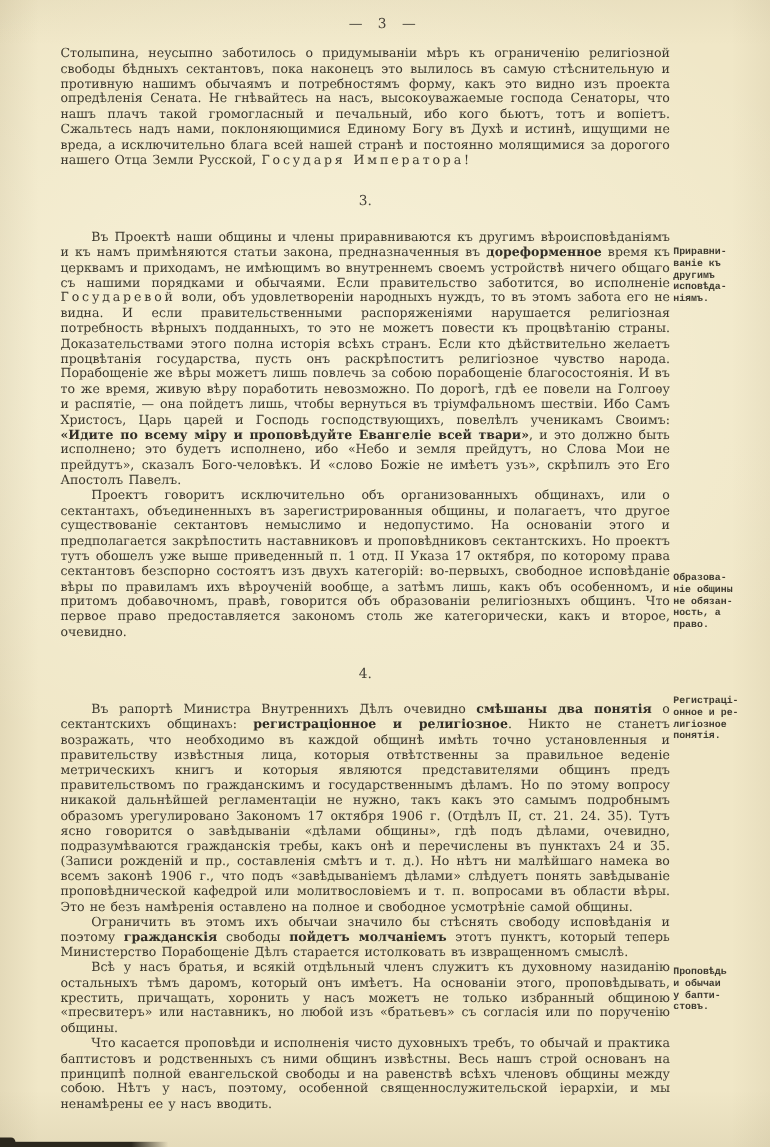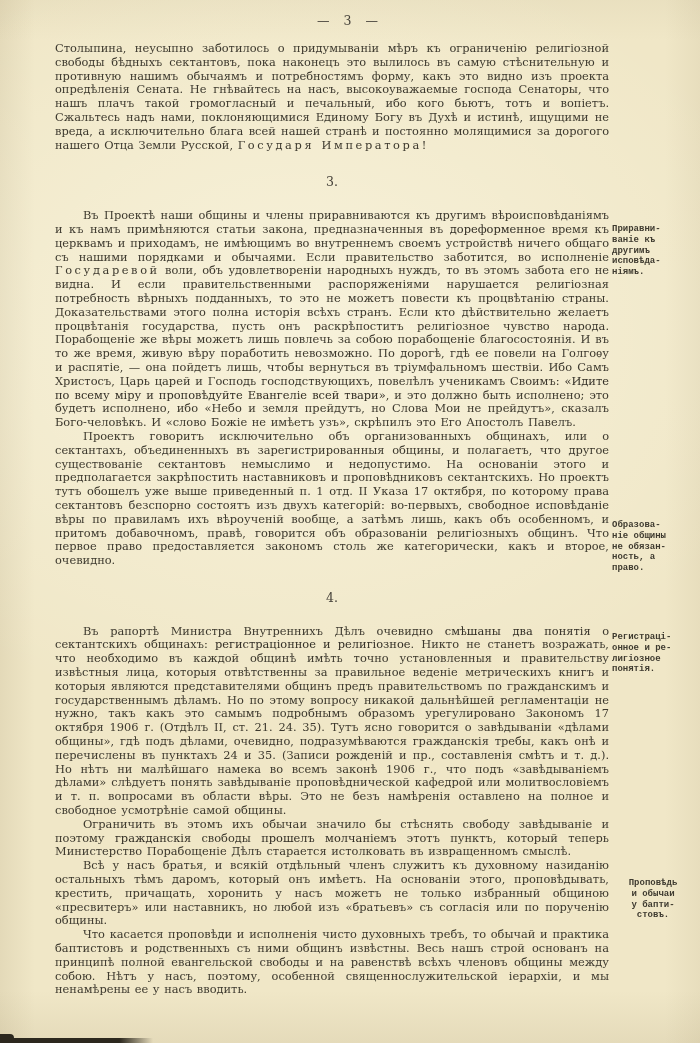--- a/index.html
+++ b/index.html
@@ -24,21 +24,21 @@
     color:#46423a;
   }
   .text-column {
     position:absolute; top:42px; left:55px; width:554px;
     text-align:justify;
     font-size:11.4px; line-height:13.8px;
     word-spacing:1px;
   }
   .para { margin:0; }
   .para.indent { text-indent:28px; }
-  .para b { font-weight:normal; color:#332f26; }
+  .para b { font-weight:bold; color:#332f26; }
   .para .sp { letter-spacing:2.6px; }
   .section-heading {
     text-align:center;
     font-size:12.5px;
     margin:23px 0 20px 0;
     color:#46423a;
   }
   .margin-note {
     position:absolute;
     left:612px; width:82px;
@@ -65,39 +65,39 @@
 
 <div class="page">
   <div class="pagenum">— 3 —</div>
   <div class="text-column" id="text-column">
       <p class="para"><span>Столыпина, неусыпно заботилось о придумываніи мѣръ къ ограниченію религіозной свободы бѣдныхъ сектантовъ, пока наконецъ это вылилось въ самую стѣснительную и противную нашимъ обычаямъ и потребностямъ форму, какъ это видно изъ проекта опредѣленія Сената. Не гнѣвайтесь на насъ, высокоуважаемые господа Сенаторы, что нашъ плачъ такой громогласный и печальный, ибо кого бьютъ, тотъ и вопіетъ. Сжальтесь надъ нами, поклоняющимися Единому Богу въ Духѣ и истинѣ, ищущими не вреда, а исключительно блага всей нашей странѣ и постоянно молящимися за дорогого нашего Отца Земли Русской, </span><span class="sp">Государя Императора!</span></p>
       <div class="section-heading">3.</div>
       <p class="para indent"><span>Въ Проектѣ наши общины и члены приравниваются къ другимъ вѣроисповѣданіямъ и къ намъ примѣняются статьи закона, предназначенныя въ </span><b>дореформенное</b><span> время къ церквамъ и приходамъ, не имѣющимъ во внутреннемъ своемъ устройствѣ ничего общаго съ нашими порядками и обычаями. Если правительство заботится, во исполненіе </span><span class="sp">Государевой</span><span> воли, объ удовлетвореніи народныхъ нуждъ, то въ этомъ забота его не видна. И если правительственными распоряженіями нарушается религіозная потребность вѣрныхъ подданныхъ, то это не можетъ повести къ процвѣтанію страны. Доказательствами этого полна исторія всѣхъ странъ. Если кто дѣйствительно желаетъ процвѣтанія государства, пусть онъ раскрѣпоститъ религіозное чувство народа. Порабощеніе же вѣры можетъ лишь повлечь за собою порабощеніе благосостоянія. И въ то же время, живую вѣру поработить невозможно. По дорогѣ, гдѣ ее повели на Голгоѳу и распятіе, — она пойдетъ лишь, чтобы вернуться въ тріумфальномъ шествіи. Ибо Самъ Христосъ, Царь царей и Господь господствующихъ, повелѣлъ ученикамъ Своимъ: </span><b>«Идите по всему міру и проповѣдуйте Евангеліе всей твари»</b><span>, и это должно быть исполнено; это будетъ исполнено, ибо «Небо и земля прейдутъ, но Слова Мои не прейдутъ», сказалъ Бого-человѣкъ. И «слово Божіе не имѣетъ узъ», скрѣпилъ это Его Апостолъ Павелъ.</span></p>
       <p class="para indent"><span>Проектъ говоритъ исключительно объ организованныхъ общинахъ, или о сектантахъ, объединенныхъ въ зарегистрированныя общины, и полагаетъ, что другое существованіе сектантовъ немыслимо и недопустимо. На основаніи этого и предполагается закрѣпостить наставниковъ и проповѣдниковъ сектантскихъ. Но проектъ тутъ обошелъ уже выше приведенный п. 1 отд. II Указа 17 октября, по которому права сектантовъ безспорно состоятъ изъ двухъ категорій: во-первыхъ, свободное исповѣданіе вѣры по правиламъ ихъ вѣроученій вообще, а затѣмъ лишь, какъ объ особенномъ, и притомъ добавочномъ, правѣ, говорится объ образованіи религіозныхъ общинъ. Что первое право предоставляется закономъ столь же категорически, какъ и второе, очевидно.</span></p>
       <div class="section-heading">4.</div>
       <p class="para indent"><span>Въ рапортѣ Министра Внутреннихъ Дѣлъ очевидно </span><b>смѣшаны два понятія</b><span> о сектантскихъ общинахъ: </span><b>регистраціонное и религіозное</b><span>. Никто не станетъ возражать, что необходимо въ каждой общинѣ имѣть точно установленныя и правительству извѣстныя лица, которыя отвѣтственны за правильное веденіе метрическихъ книгъ и которыя являются представителями общинъ предъ правительствомъ по гражданскимъ и государственнымъ дѣламъ. Но по этому вопросу никакой дальнѣйшей регламентаціи не нужно, такъ какъ это самымъ подробнымъ образомъ урегулировано Закономъ 17 октября 1906 г. (Отдѣлъ II, ст. 21. 24. 35). Тутъ ясно говорится о завѣдываніи «дѣлами общины», гдѣ подъ дѣлами, очевидно, подразумѣваются гражданскія требы, какъ онѣ и перечислены въ пунктахъ 24 и 35. (Записи рожденій и пр., составленія смѣтъ и т. д.). Но нѣтъ ни малѣйшаго намека во всемъ законѣ 1906 г., что подъ «завѣдываніемъ дѣлами» слѣдуетъ понять завѣдываніе проповѣднической кафедрой или молитвословіемъ и т. п. вопросами въ области вѣры. Это не безъ намѣренія оставлено на полное и свободное усмотрѣніе самой общины.</span></p>
-      <p class="para indent"><span>Ограничить въ этомъ ихъ обычаи значило бы стѣснять свободу завѣдываніе и поэтому </span><b>гражданскія</b><span> свободы </span><b>прошелъ молчаніемъ</b><span> этотъ пунктъ, который теперь Министерство Порабощеніе Дѣлъ старается истолковать въ извращенномъ смыслѣ.</span></p>
+      <p class="para indent"><span>Ограничить въ этомъ ихъ обычаи значило бы стѣснять свободу исповѣданія и поэтому </span><b>гражданскія</b><span> свободы </span><b>пойдетъ молчаніемъ</b><span> этотъ пунктъ, который теперь Министерство Порабощеніе Дѣлъ старается истолковать въ извращенномъ смыслѣ.</span></p>
       <p class="para indent"><span>Всѣ у насъ братья, и всякій отдѣльный членъ служитъ къ духовному назиданію остальныхъ тѣмъ даромъ, который онъ имѣетъ. На основаніи этого, проповѣдывать, крестить, причащать, хоронить у насъ можетъ не только избранный общиною «пресвитеръ» или наставникъ, но любой изъ «братьевъ» съ согласія или по порученію общины.</span></p>
       <p class="para indent"><span>Что касается проповѣди и исполненія чисто духовныхъ требъ, то обычай и практика баптистовъ и родственныхъ съ ними общинъ извѣстны. Весь нашъ строй основанъ на принципѣ полной евангельской свободы и на равенствѣ всѣхъ членовъ общины между собою. Нѣтъ у насъ, поэтому, особенной священнослужительской іерархіи, и мы ненамѣрены ее у насъ вводить.</span></p>
     </div>
   <div id="margin-notes">
       <div class="margin-note" style="top: 224px;">Приравни-
 ваніе къ
 другимъ
 исповѣда-
 ніямъ.</div>
       <div class="margin-note" style="top: 520px;">Образова-
 ніе общины
 не обязан-
 ность, а
 право.</div>
       <div class="margin-note" style="top: 632px;">Регистраці-
 онное и ре-
 лигіозное
 понятія.</div>
-      <div class="margin-note" style="top: 878px; text-align: center;">Проповѣдь
+      <div class="margin-note" style="top: 878px;">Проповѣдь
 и обычаи
 у бапти-
 стовъ.</div>
     </div>
   <div class="edge-bottom"></div>
   <div class="edge-bottom-corner"></div>
 </div>
 
 </body></html>

